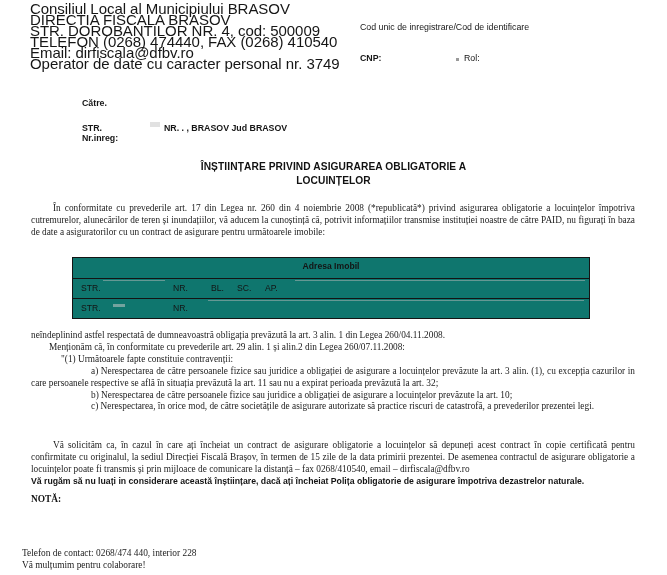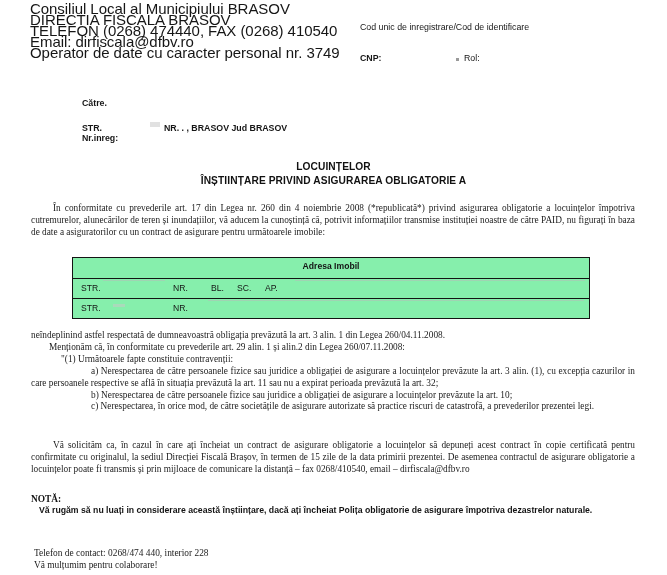--- a/index.html
+++ b/index.html
@@ -137,21 +137,21 @@
 
   
   .tbl {
     position: absolute;
     left: 72px;
     top: 257px;
     width: 518px;
     height: 62px;
     border: 1.2px solid #141414;
     box-sizing: border-box;
-    background: #86efac;
+    background: #0f766e;
   }
   .tbl-row {
     position: relative;
     height: 20.6px;
     box-sizing: border-box;
   }
   .tbl-row.r1 { border-bottom: 1.2px solid #141414; }
   .tbl-row.r2 { border-bottom: 1.2px solid #141414; }
   .tbl-head-text {
     position: absolute;
@@ -193,48 +193,48 @@
     left: 31px;
     top: 494px;
     font-family: "Liberation Serif", serif;
     font-size: 9.4px;
     font-weight: bold;
     color: #141414;
   }
   .nota-body {
     position: absolute;
     left: 31px;
-    top: 505px;
+    top: 476px;
     width: 604px;
     font-family: "Liberation Sans", sans-serif;
     font-size: 8.7px;
     font-weight: bold;
     line-height: 11.6px;
     color: #141414;
-    margin-left: 8px;
   }
   .footer {
     position: absolute;
-    left: 34px;
+    left: 22px;
     top: 547px;
     font-family: "Liberation Serif", serif;
     font-size: 9.4px;
     line-height: 12.4px;
     color: #1c1c1c;
   }
   .footer div { height: 12.4px; }
 </style>
 </head>
 <body>
 
 <div class="page">
 
   <div class="hdr-left">
     <div>Consiliul Local al Municipiului BRASOV</div>
     <div>DIRECTIA FISCALA BRASOV</div>
+    <div>STR. DOROBANTILOR NR. 4, cod: 500009</div>
     <div>TELEFON (0268) 474440, FAX (0268) 410540</div>
     <div>Email: dirfiscala@dfbv.ro</div>
     <div>Operator de date cu caracter personal nr. 3749</div>
   </div>
 
   <div class="hdr-right">Cod unic de inregistrare/Cod de identificare</div>
 
   <div class="cnp-line">
     <span>CNP:</span>
     <span class="redact-dot"></span>
@@ -245,22 +245,22 @@
 
   <div class="str-line">
     <span>STR.</span>
     <span class="addr">NR. . , BRASOV Jud BRASOV</span>
   </div>
   <div class="redact-smudge" style="left:150px; top:122px; width:10px; height:5px;"></div>
 
   <div class="nrinreg">Nr.inreg:</div>
 
   <div class="doc-title">
+    <div>ÎNȘTIINȚARE PRIVIND ASIGURAREA OBLIGATORIE A</div>
     <div>LOCUINȚELOR</div>
-    <div>ÎNȘTIINȚARE PRIVIND ASIGURAREA OBLIGATORIE A</div>
   </div>
 
   <div class="body-block p-intro">
     <p>În conformitate cu prevederile art. 17 din Legea nr. 260 din 4 noiembrie 2008 (*republicată*) privind asigurarea obligatorie a locuințelor împotriva cutremurelor, alunecărilor de teren și inundațiilor, vă aducem la cunoștință că, potrivit informațiilor transmise instituției noastre de către PAID, nu figurați în baza de date a asiguratorilor cu un contract de asigurare pentru următoarele imobile:</p>
   </div>
 
   <div class="tbl">
     <div class="tbl-row r1">
       <div class="tbl-head-text">Adresa Imobil</div>
     </div>

